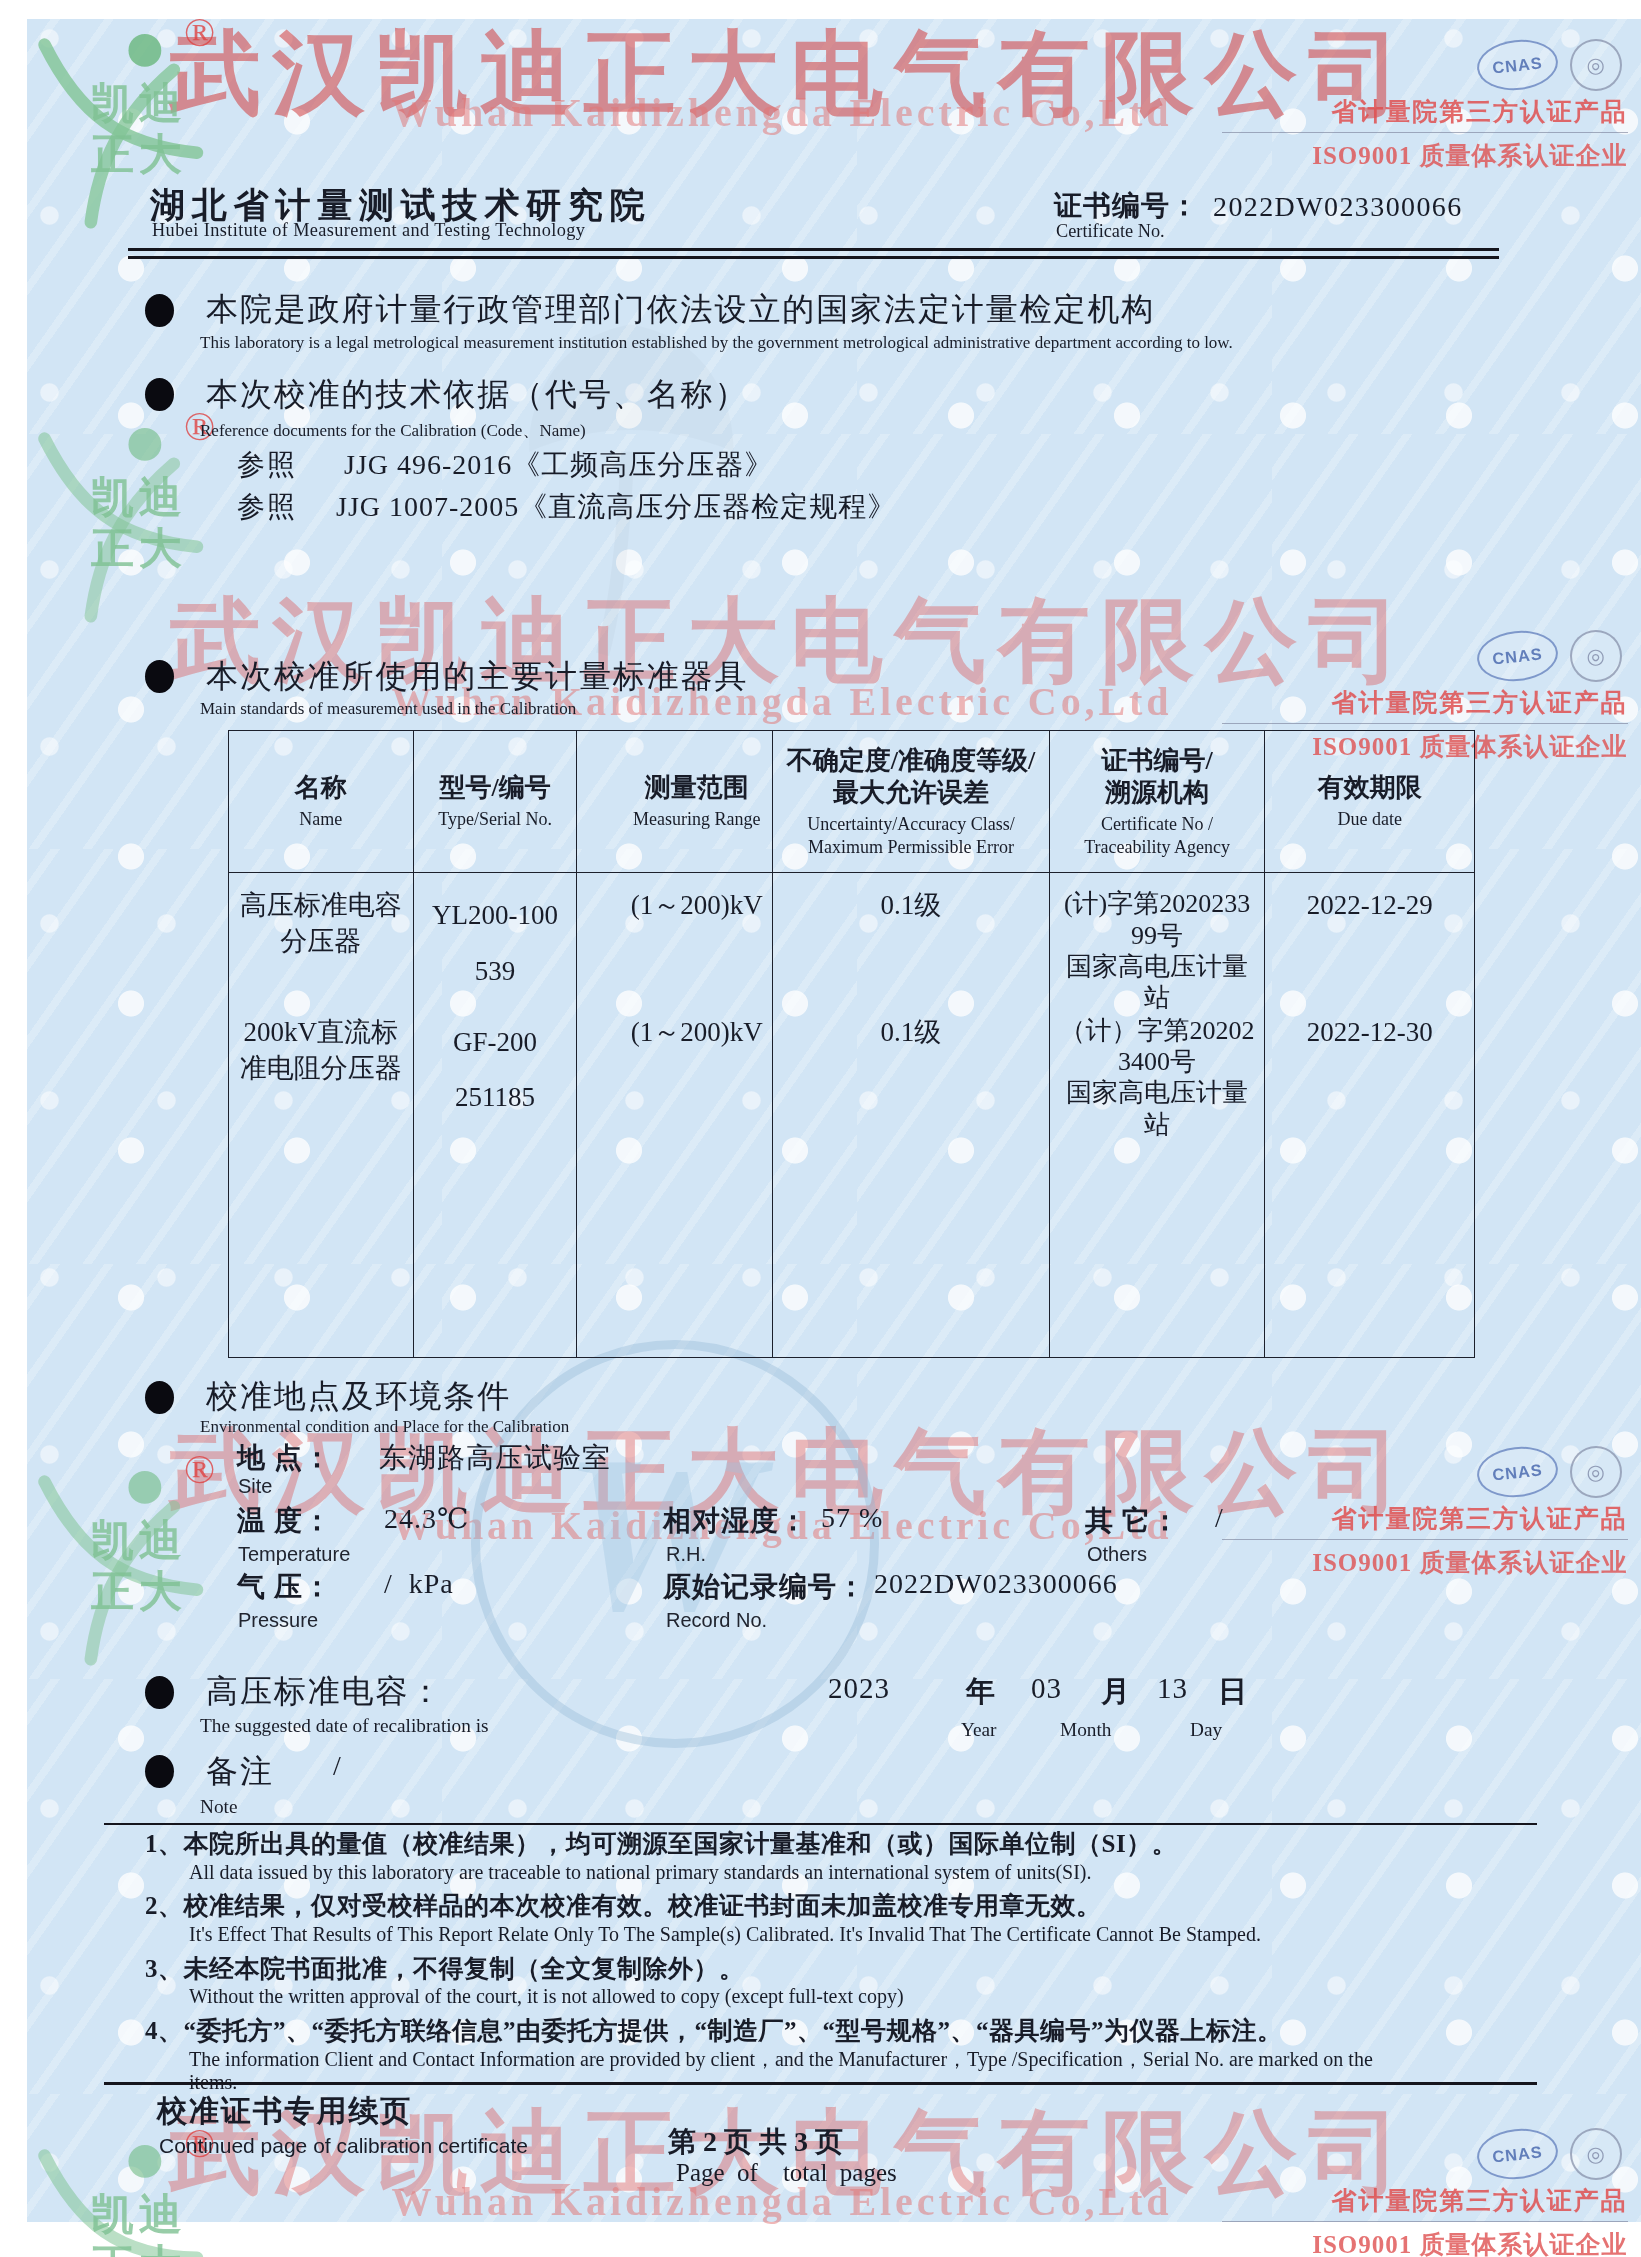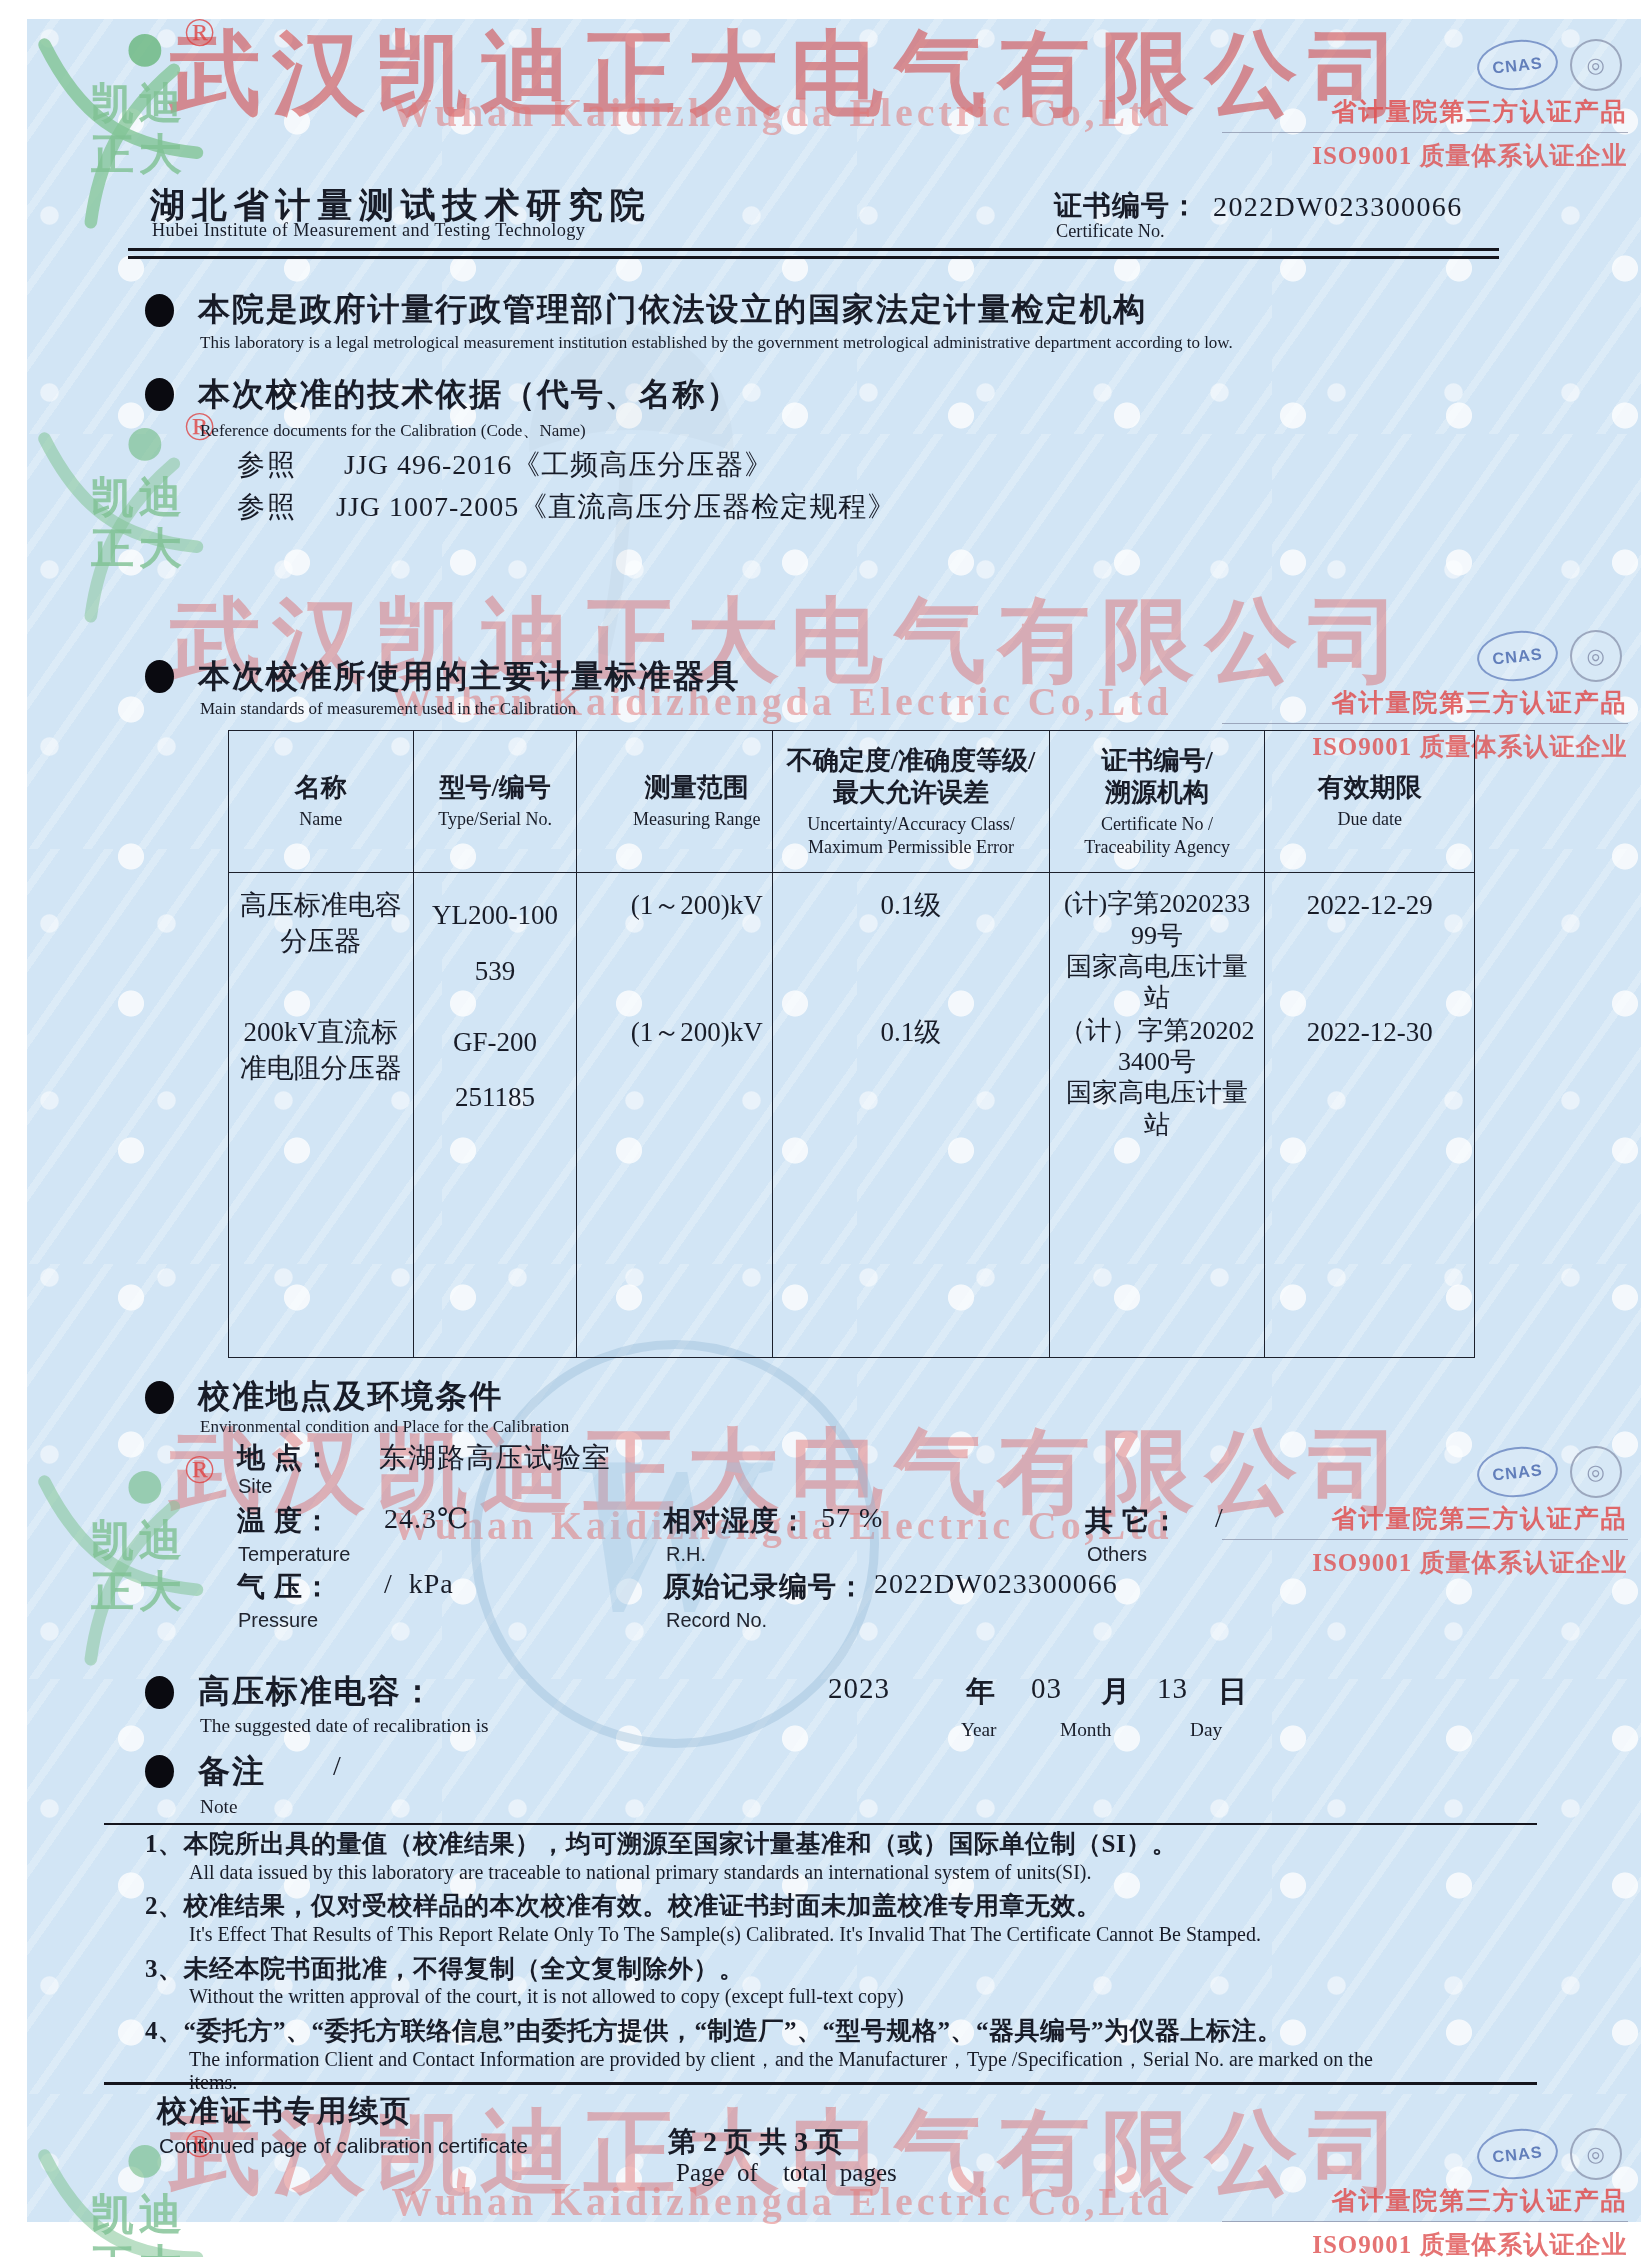--- a/index.html
+++ b/index.html
@@ -54,21 +54,21 @@
 
   
   .inst-zh{font-size:35px;font-weight:bold;letter-spacing:6.8px;white-space:nowrap;}
   .inst-en{font-size:18.3px;letter-spacing:0.4px;white-space:nowrap;}
   .certno-label{font-size:28px;font-weight:bold;letter-spacing:1px;white-space:nowrap;}
   .certno-value{font-size:28px;letter-spacing:1.4px;white-space:nowrap;}
   .certno-en{font-size:18.3px;white-space:nowrap;}
   .rule{position:absolute;background:#15151d;}
 
   .bullet{position:absolute;width:29px;height:33px;background:#0a0a10;border-radius:50%;}
-  .h-zh{font-size:32px;font-weight:bold;letter-spacing:1.9px;white-space:nowrap;}
+  .h-zh{font-size:32px;font-weight:normal;letter-spacing:1.9px;white-space:nowrap;margin-left:8px;}
   .h-en{font-size:17px;white-space:nowrap;}
   .ref-prefix{font-size:28px;letter-spacing:1.9px;}
   .ref-text{font-size:28px;letter-spacing:1px;white-space:nowrap;}
 
   
   .stable{position:absolute;left:228px;top:730px;width:1247px;height:628px;border:1.9px solid #1c202c;
     display:flex;flex-direction:column;box-sizing:border-box;}
   .thead{display:flex;height:141px;border-bottom:1.9px solid #1c202c;flex:none;}
   .tbody{display:flex;flex:auto;}
   .th,.tcol{box-sizing:border-box;}

